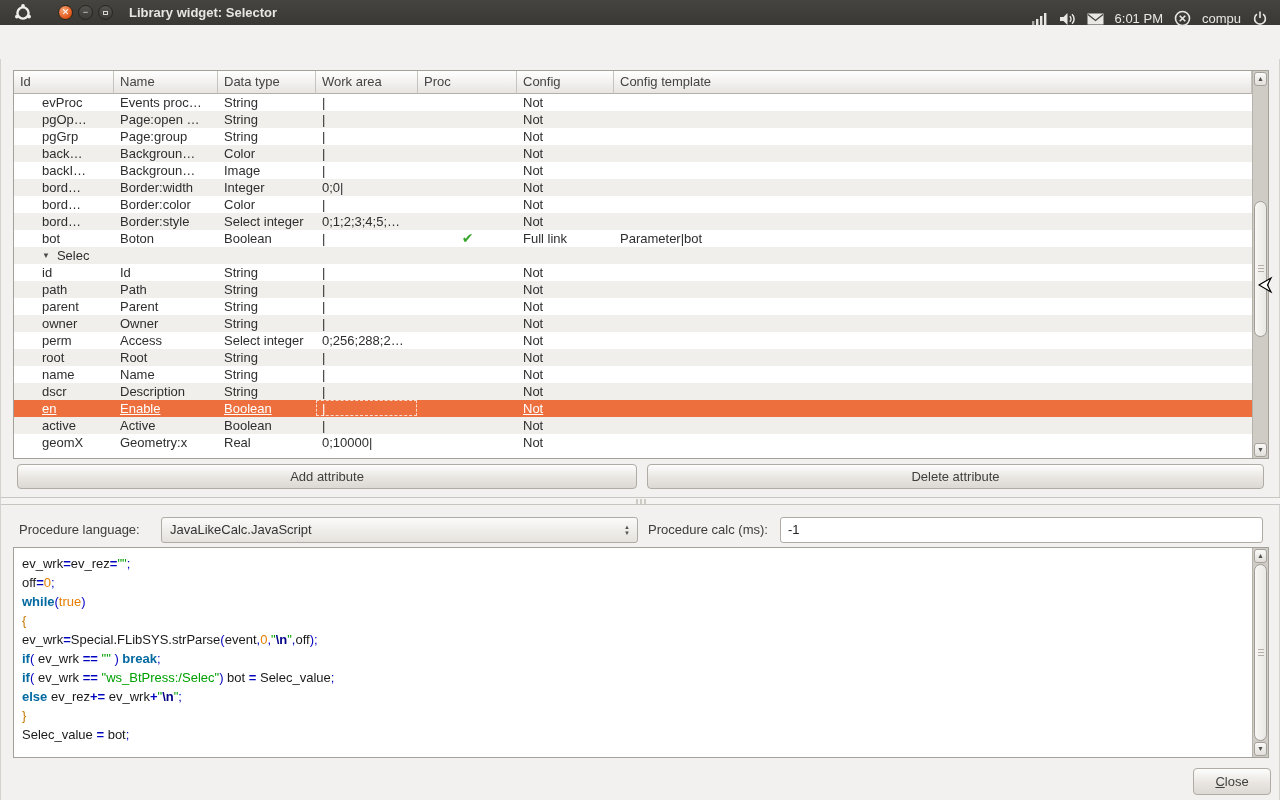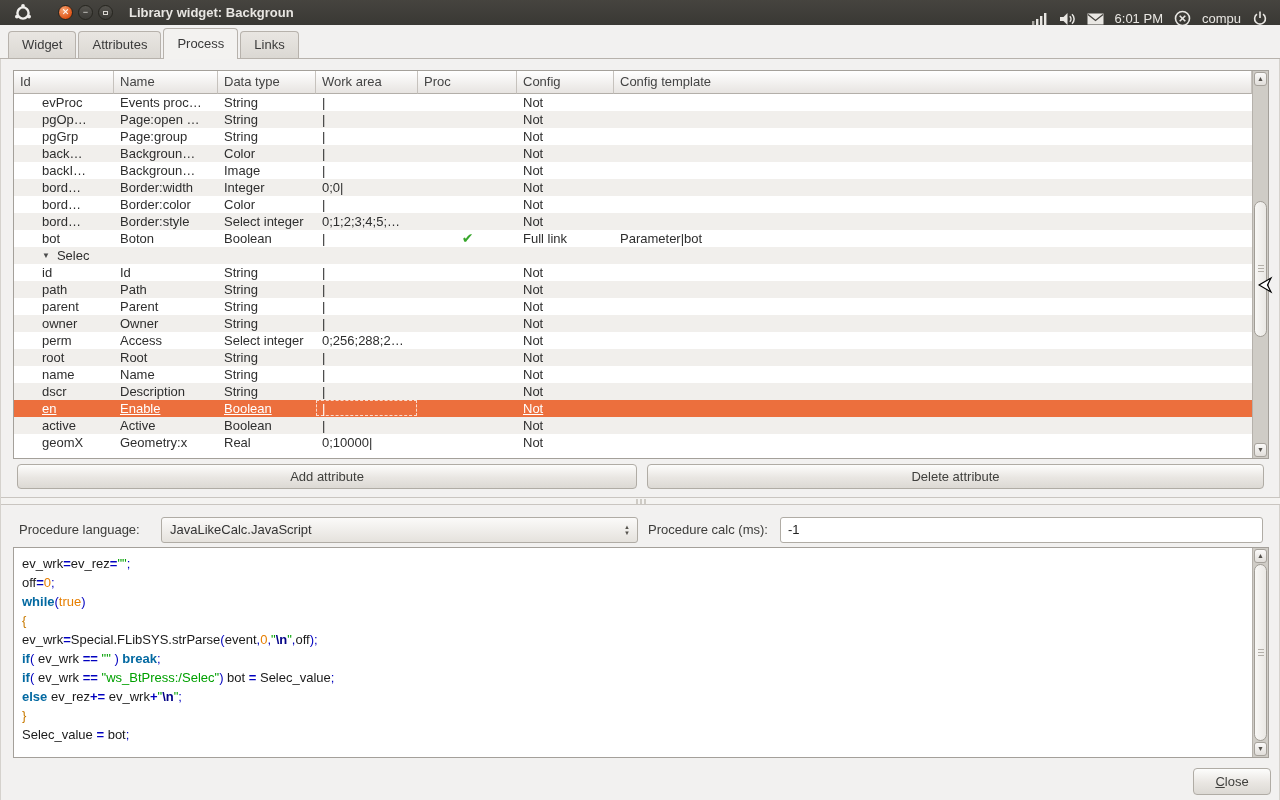--- a/index.html
+++ b/index.html
@@ -117,21 +117,21 @@
           <circle cx="15.1" cy="12.6" r="1.9" fill="#f1efec"></circle>
         </svg>
       </span>
       <span class="winbtns">
         <span class="wbtn close">✕</span>
         <span class="wbtn">−</span>
         <span class="wbtn">
             <span class="mx"></span>
           </span>
       </span>
-      <span class="wtitle">Library widget: Backgroun</span>
+      <span class="wtitle">Library widget: Selector</span>
     </div>
     <div class="panel-right">
       <span class="pico">
         <svg width="17" height="16" viewBox="0 0 17 16">
           <rect x="1" y="10" width="2.4" height="4" fill="#a9a6a1"></rect>
           <rect x="5" y="8" width="2.4" height="6" fill="#e9e7e3"></rect>
           <rect x="9" y="5" width="2.4" height="9" fill="#e9e7e3"></rect>
           <rect x="13" y="2" width="2.4" height="12" fill="#e9e7e3"></rect>
         </svg>
       </span>
@@ -158,26 +158,20 @@
       <span>compu</span>
       <span class="pico">
         <svg width="16" height="17" viewBox="0 0 16 17">
           <path d="M5,4.2 a5.4 5.4 0 1 0 6,0" fill="none" stroke="#e9e7e3" stroke-width="1.6"></path>
           <line x1="8" y1="1.5" x2="8" y2="8" stroke="#e9e7e3" stroke-width="1.6"></line>
         </svg>
       </span>
     </div>
   </div>
 
-  <div class="tabbar" id="tabbar">
-      <div class="tab">Widget</div>
-      <div class="tab">Attributes</div>
-      <div class="tab active">Process</div>
-      <div class="tab">Links</div>
-    </div>
 
   <div class="page">
 
     <div class="tableframe">
       <div class="thead" id="thead">
           <div class="th c0">Id</div>
           <div class="th c1">Name</div>
           <div class="th c2">Data type</div>
           <div class="th c3">Work area</div>
           <div class="th c4">Proc</div>

